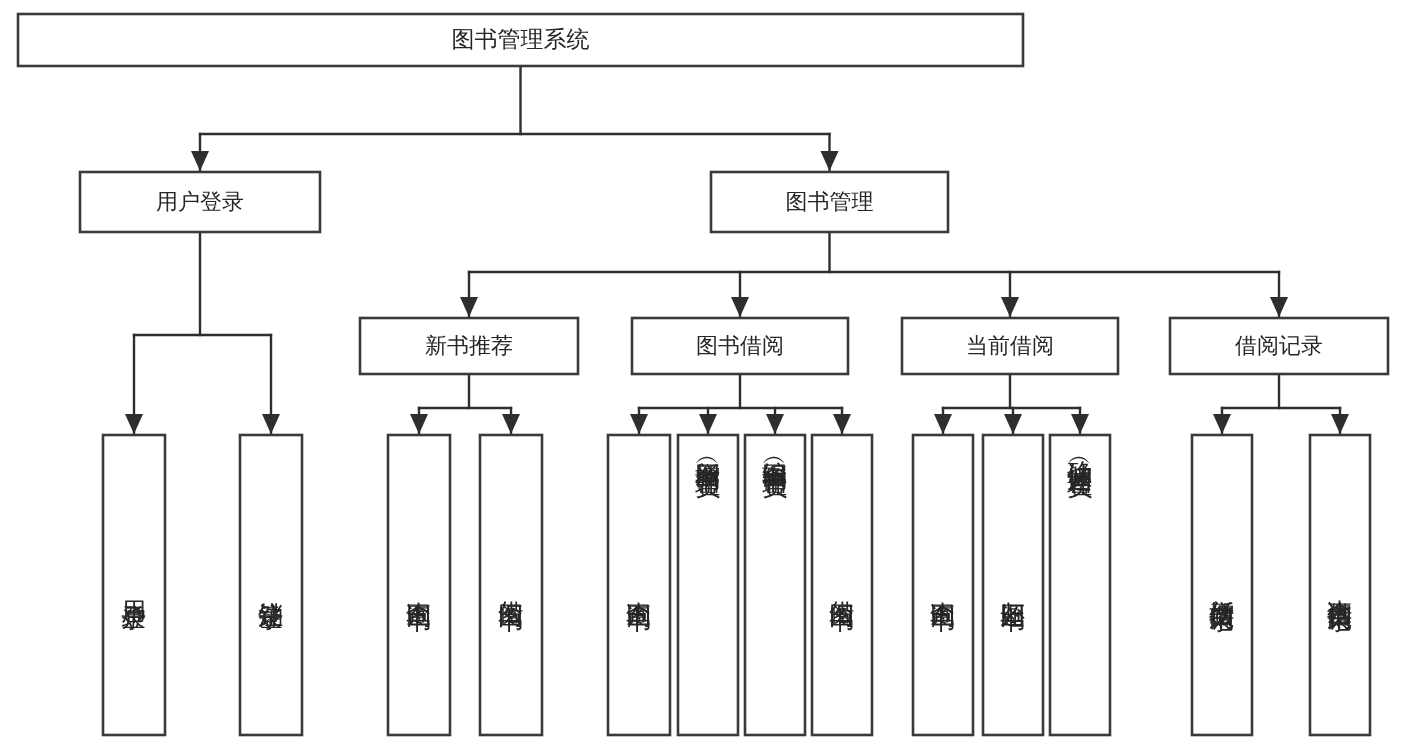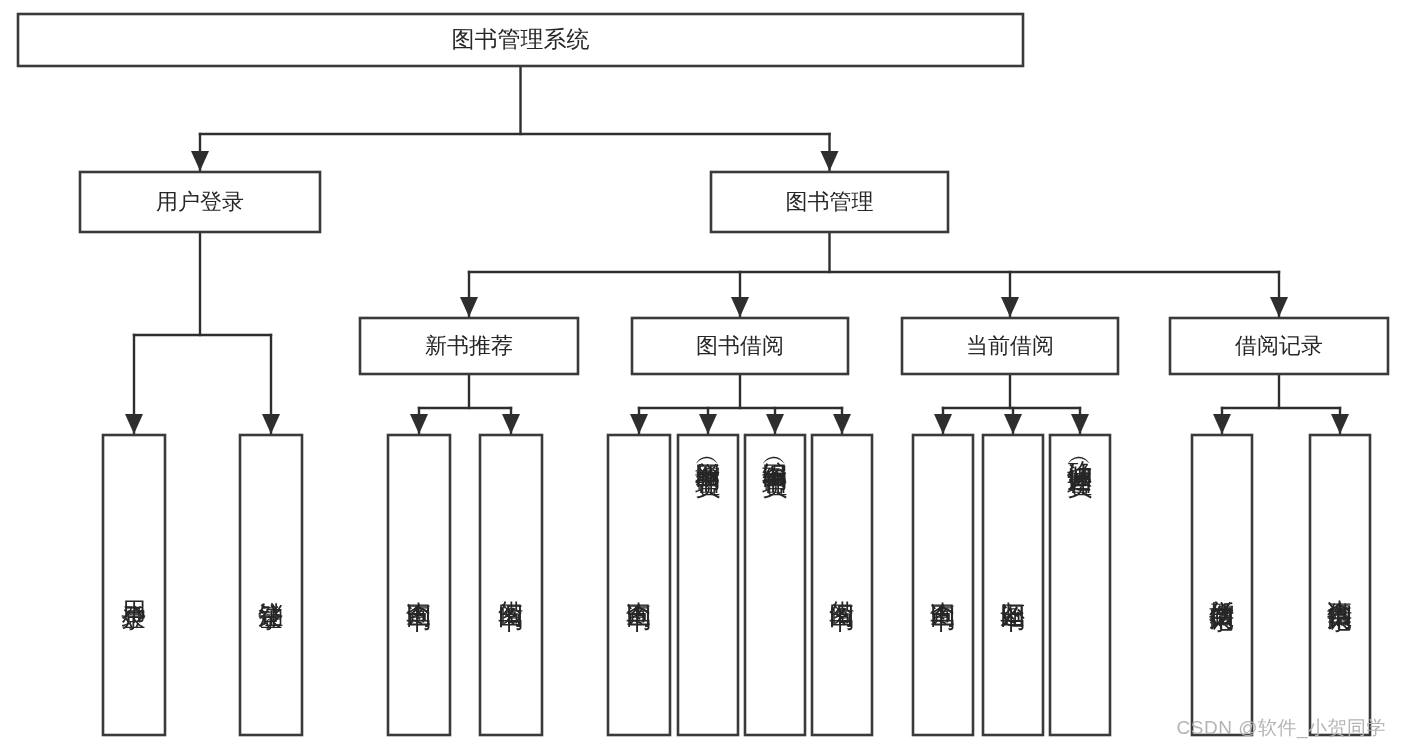--- a/index.html
+++ b/index.html
@@ -214,14 +214,13 @@
       <div class="vlabel-wrap top-aligned" style="left: 1050px; top: 441px; width: 60px; height: 294px;">
         <span class="vlabel">确认归还（管理员）</span>
       </div>
       <div class="vlabel-wrap" style="left: 1192px; top: 435px; width: 60px; height: 300px;">
         <span class="vlabel">新增借阅记录</span>
       </div>
       <div class="vlabel-wrap" style="left: 1310px; top: 435px; width: 60px; height: 300px;">
         <span class="vlabel">查询借阅记录</span>
       </div>
     </div>
-  <div class="watermark">CSDN @软件_小贺同学</div>
 </div>
 
 </body></html>

